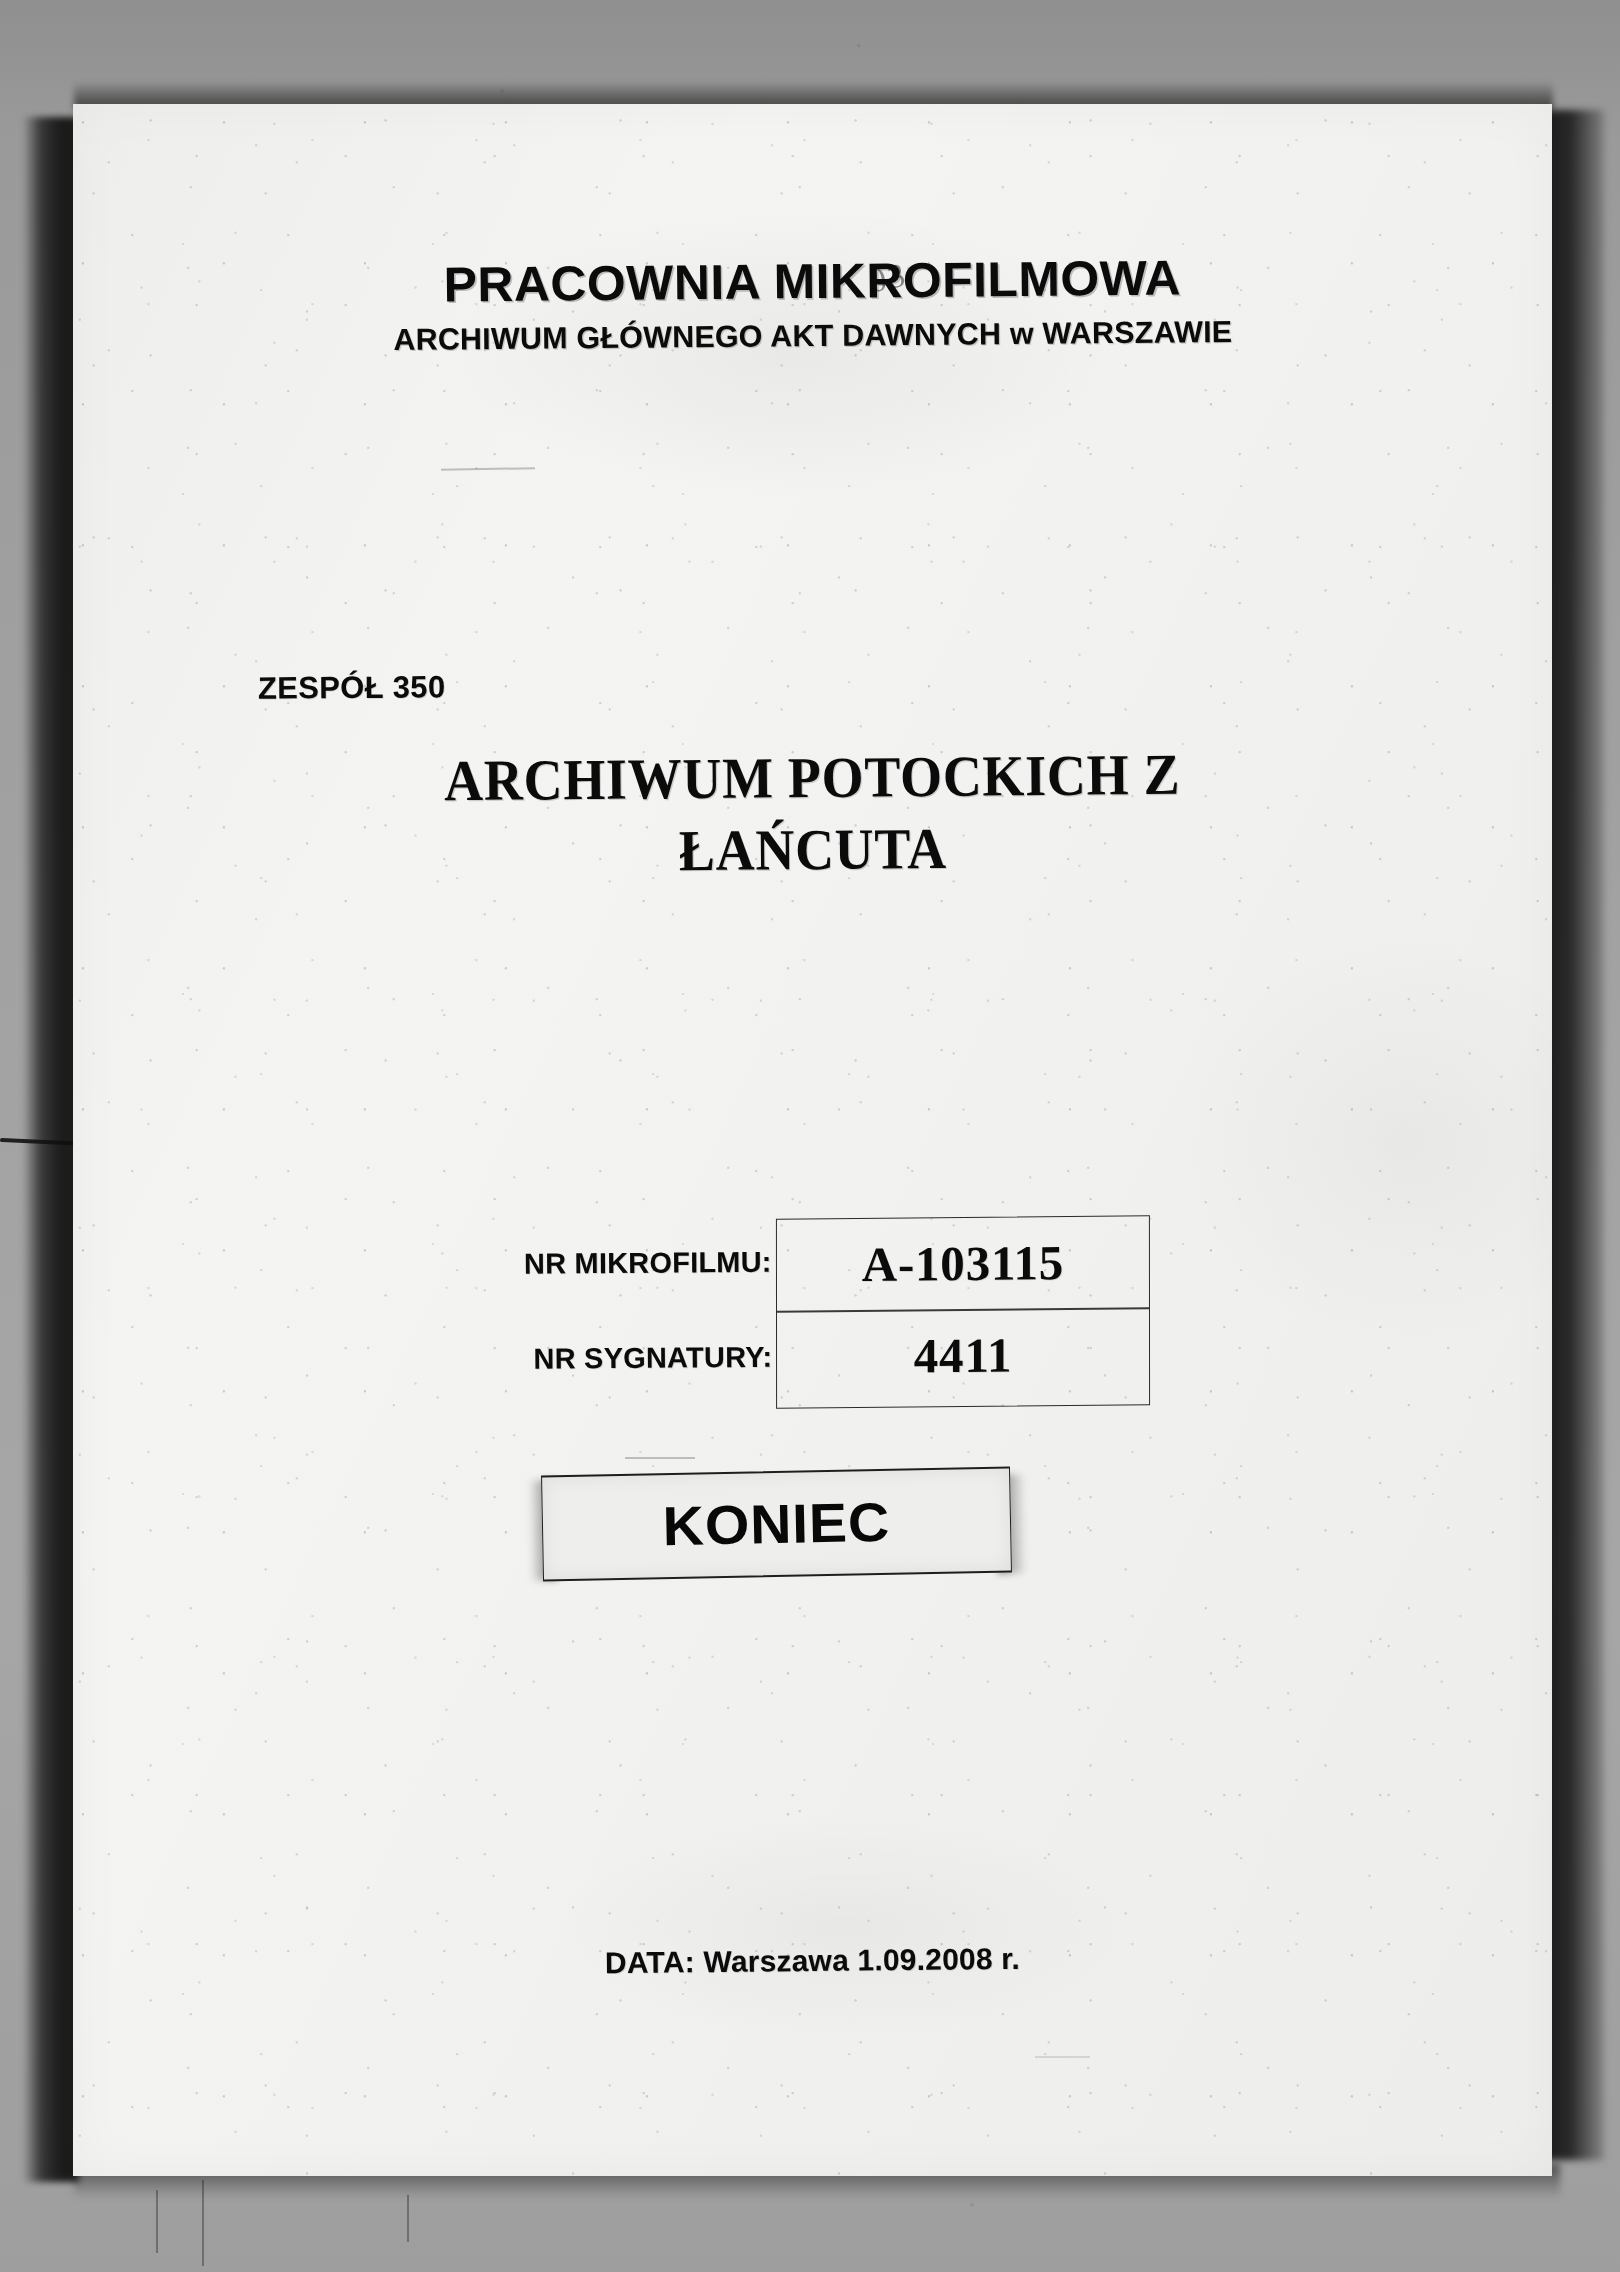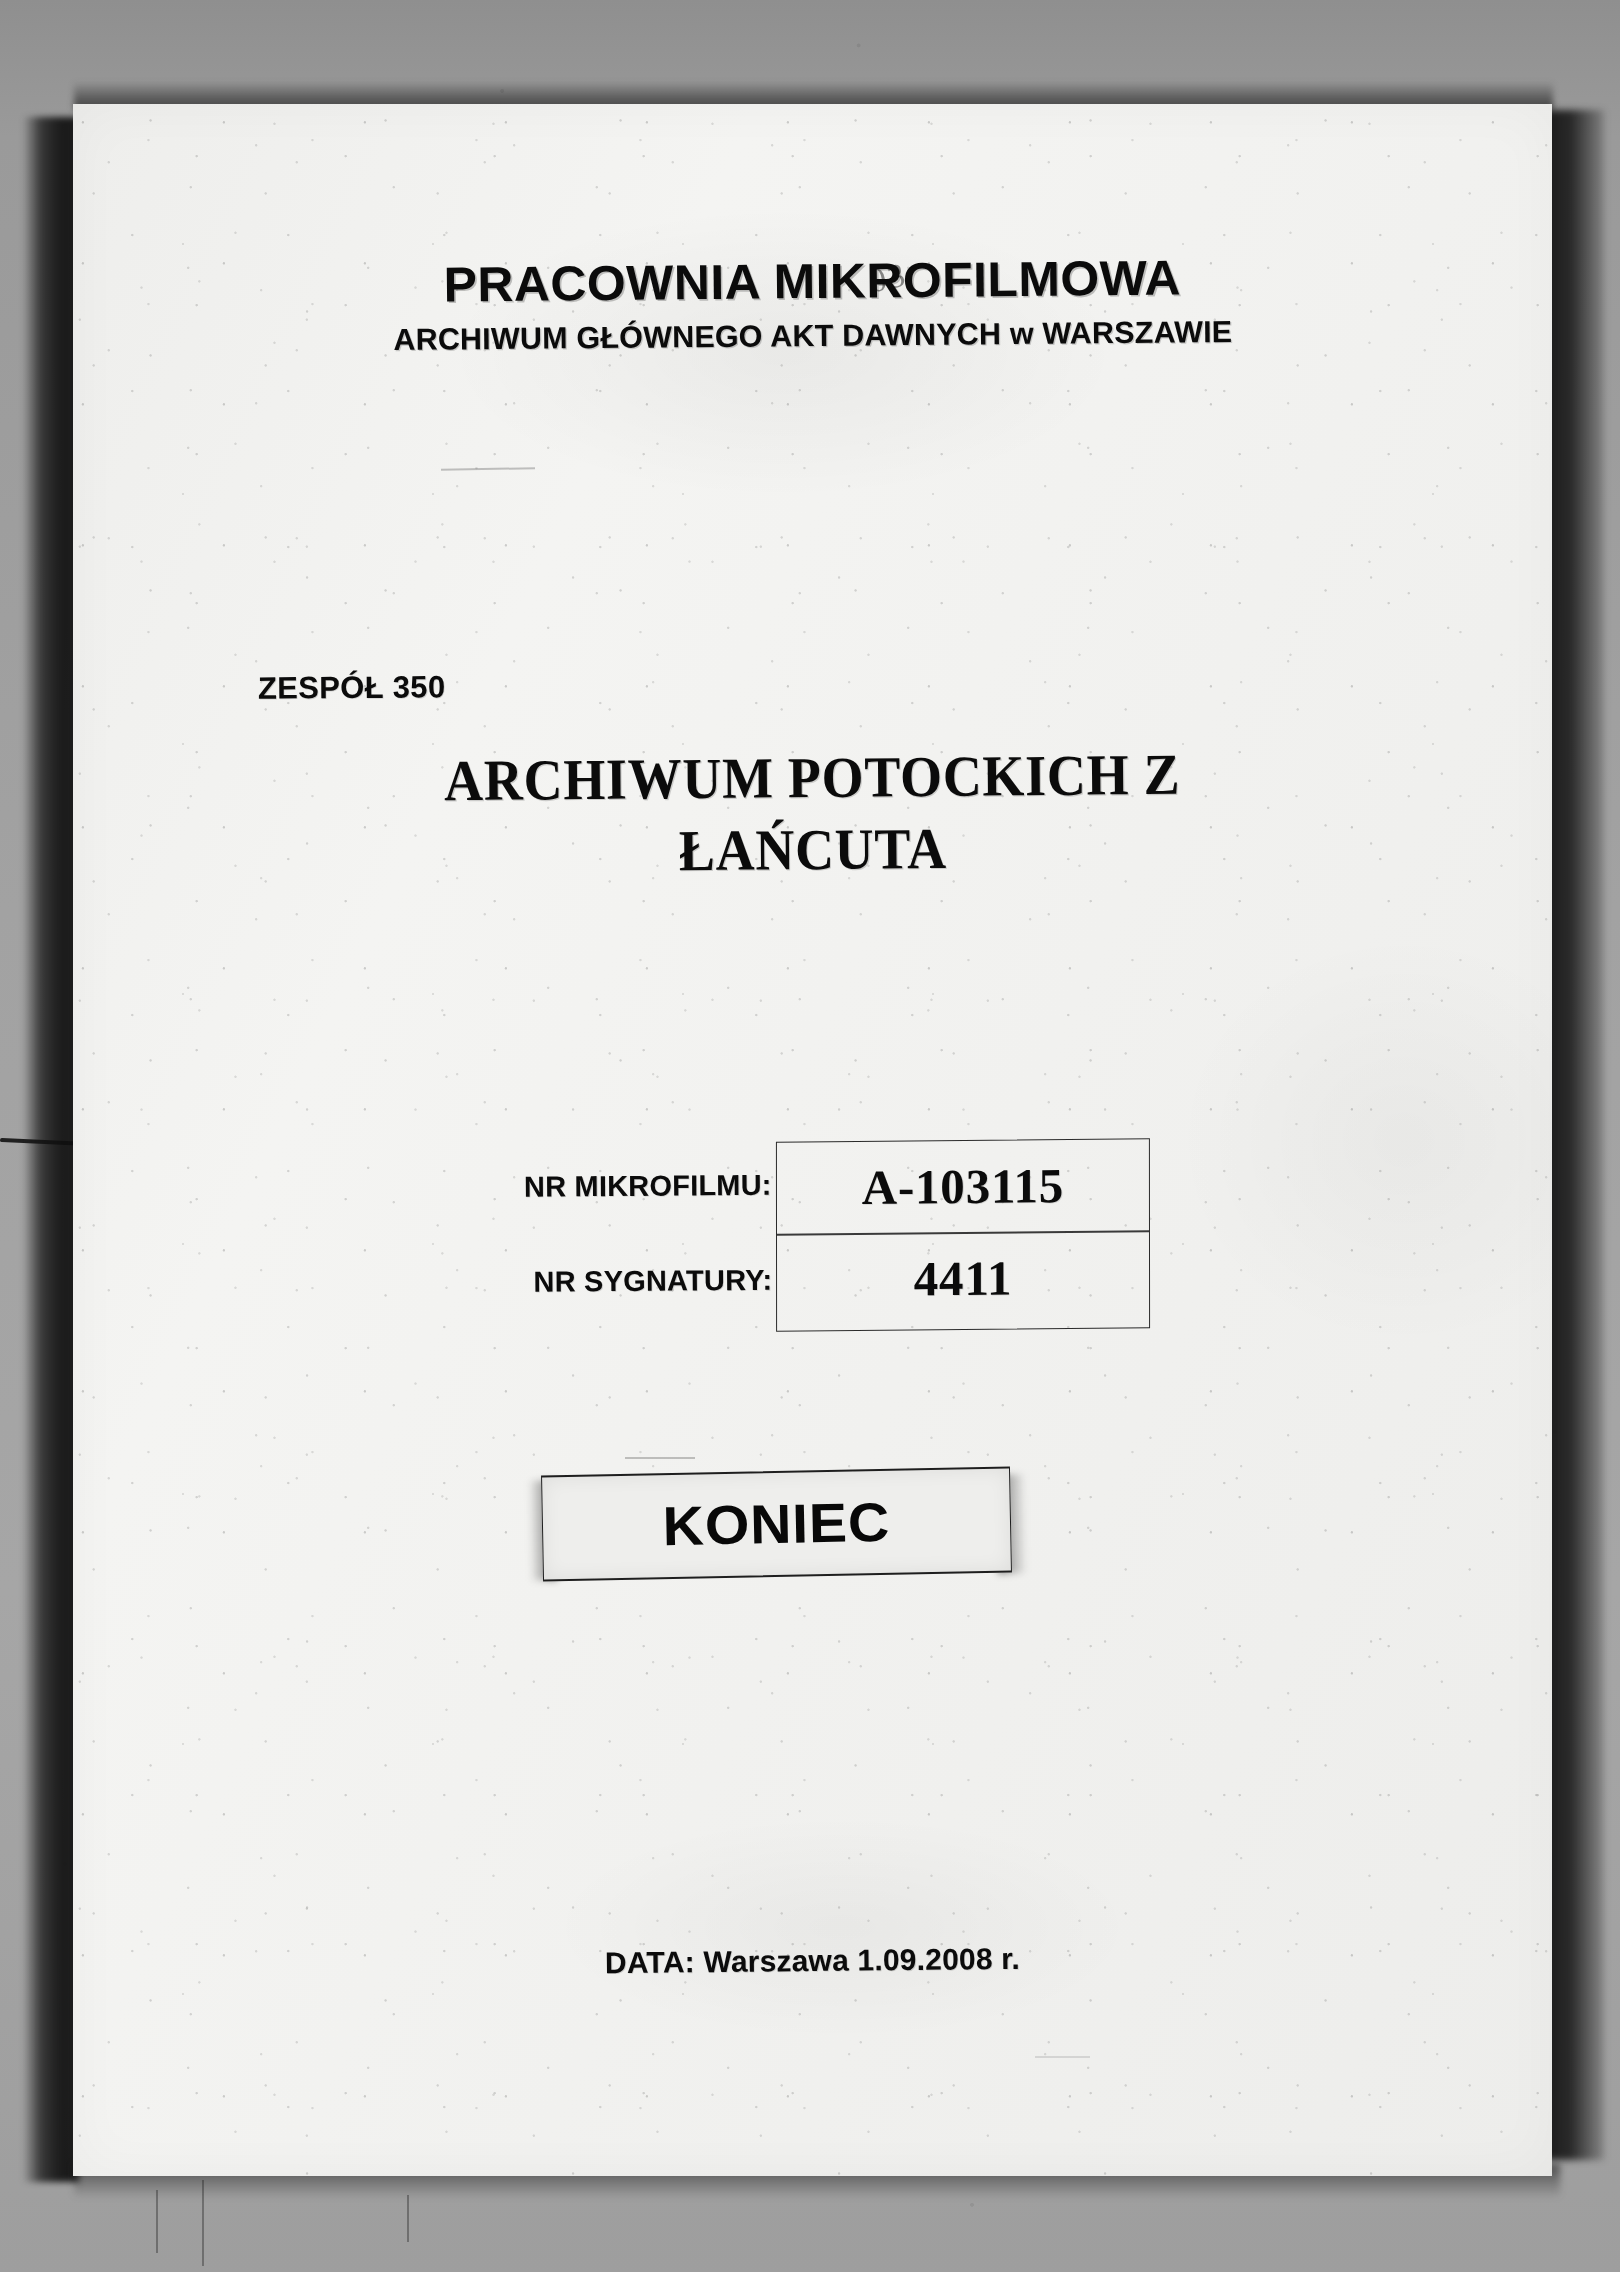--- a/index.html
+++ b/index.html
@@ -212,21 +212,21 @@
     font-weight: 700;
     letter-spacing: 0.8px;
     transform: scaleX(0.93);
     text-shadow: 1.2px 1.2px 0 rgba(0,0,0,.16);
   }
   .title-l2 { margin-top: 4.7px; }
 
   
   .numblock {
     left: 0; right: 0;
-    top: 1036px;
+    top: 1113px;
     height: 203px;
   }
   .labels {
     position: absolute;
     left: 386px;
     top: 11px;
     text-align: right;
     width: 313px;
     transform: rotate(-0.45deg);
   }

